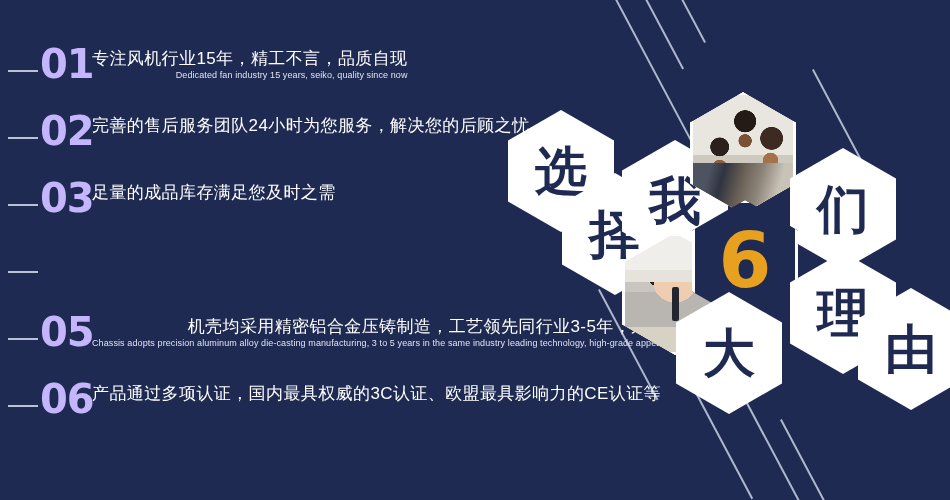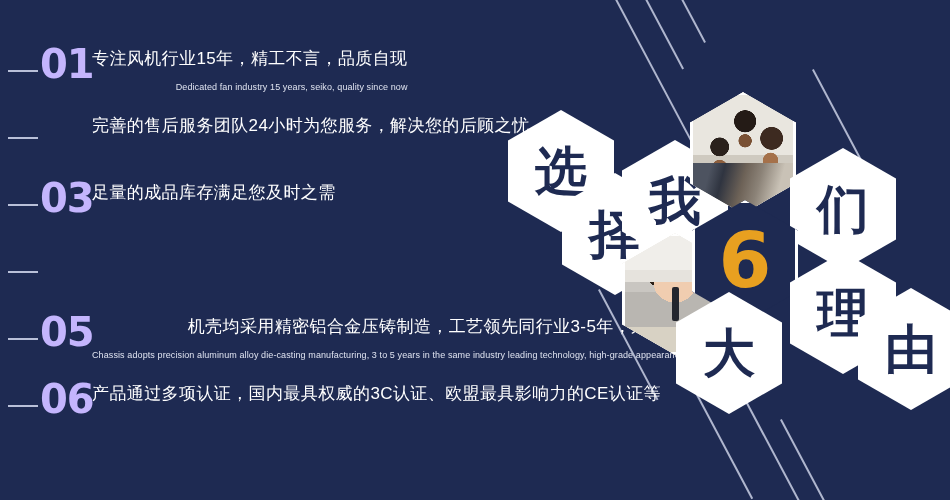--- a/index.html
+++ b/index.html
@@ -34,21 +34,21 @@
     letter-spacing:-1px; line-height:1;
     font-family:"DejaVu Sans", sans-serif;
   }
   .row-txt { position:absolute; left:92px; top:0px;text-align:right; }
   .row-cn {
     font-size:17px; color:#ffffff; line-height:1.25;
     white-space:nowrap; letter-spacing:.4px;
   }
   .row-en {
     font-size:9px; color:#dfe3f0; line-height:1.2;
-    white-space:nowrap; margin-top:13px; letter-spacing:.1px;
+    white-space:nowrap; margin-top:1px; letter-spacing:.1px;
   }
 
   
   #hexes { position:absolute; left:0; top:0; width:950px; height:500px; }
   .hex {
     position:absolute;
     width:106px; height:122px;
     clip-path:polygon(50% 0%, 100% 25%, 100% 75%, 50% 100%, 0% 75%, 0% 25%);
     display:flex; align-items:center; justify-content:center;
     overflow:hidden;
@@ -132,20 +132,21 @@
       <div class="row-rule"></div>
       <div class="row-num">01</div>
       <div class="row-txt">
         <div class="row-cn">专注风机行业15年，精工不言，品质自现</div>
         <div class="row-en">Dedicated fan industry 15 years, seiko, quality since now</div>
       </div>
     </div>
 
     <div class="row">
       <div class="row-rule"></div>
+      <div class="row-num">02</div>
       <div class="row-txt">
         <div class="row-cn">完善的售后服务团队24小时为您服务，解决您的后顾之忧</div>
       </div>
     </div>
 
     <div class="row">
       <div class="row-rule"></div>
       <div class="row-num">03</div>
       <div class="row-txt">
         <div class="row-cn">足量的成品库存满足您及时之需</div>

